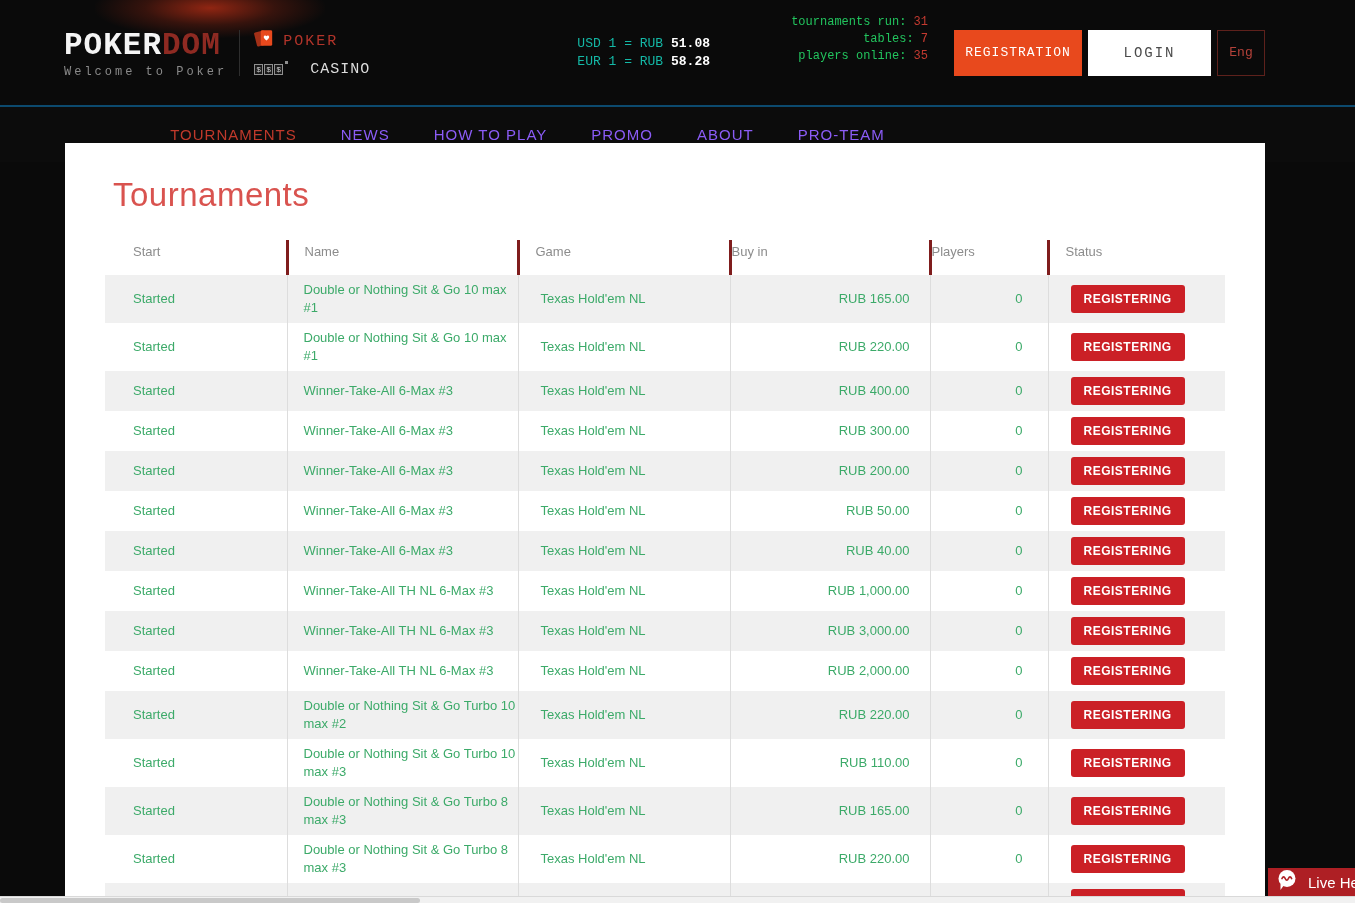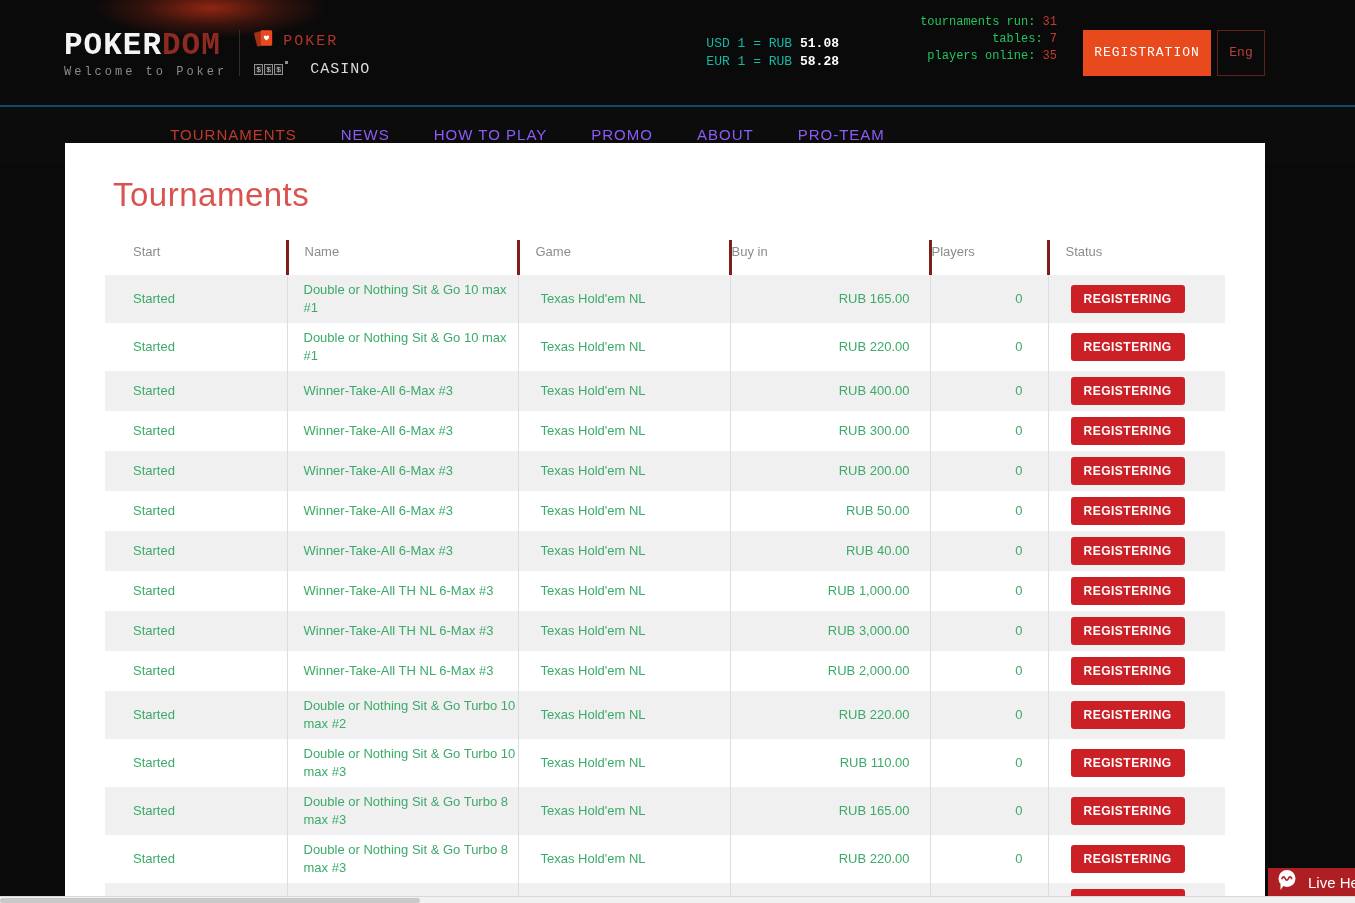--- a/index.html
+++ b/index.html
@@ -144,20 +144,21 @@
 
           <div><span class="lbl">tournaments run:</span> <span class="val">31</span></div>
 
           <div><span class="lbl">tables:</span> <span class="val">7</span></div>
 
           <div><span class="lbl">players online:</span> <span class="val">35</span></div>
 
       </div>
 
       <button class="btn-registration">REGISTRATION</button>
+      <button class="btn-login">LOGIN</button>
       <button class="btn-lang">Eng</button>
 
     </div>
   </header>
 
   <nav class="main-nav">
 
       <div class="nav-item active">TOURNAMENTS</div>
 
       <div class="nav-item">NEWS</div>

